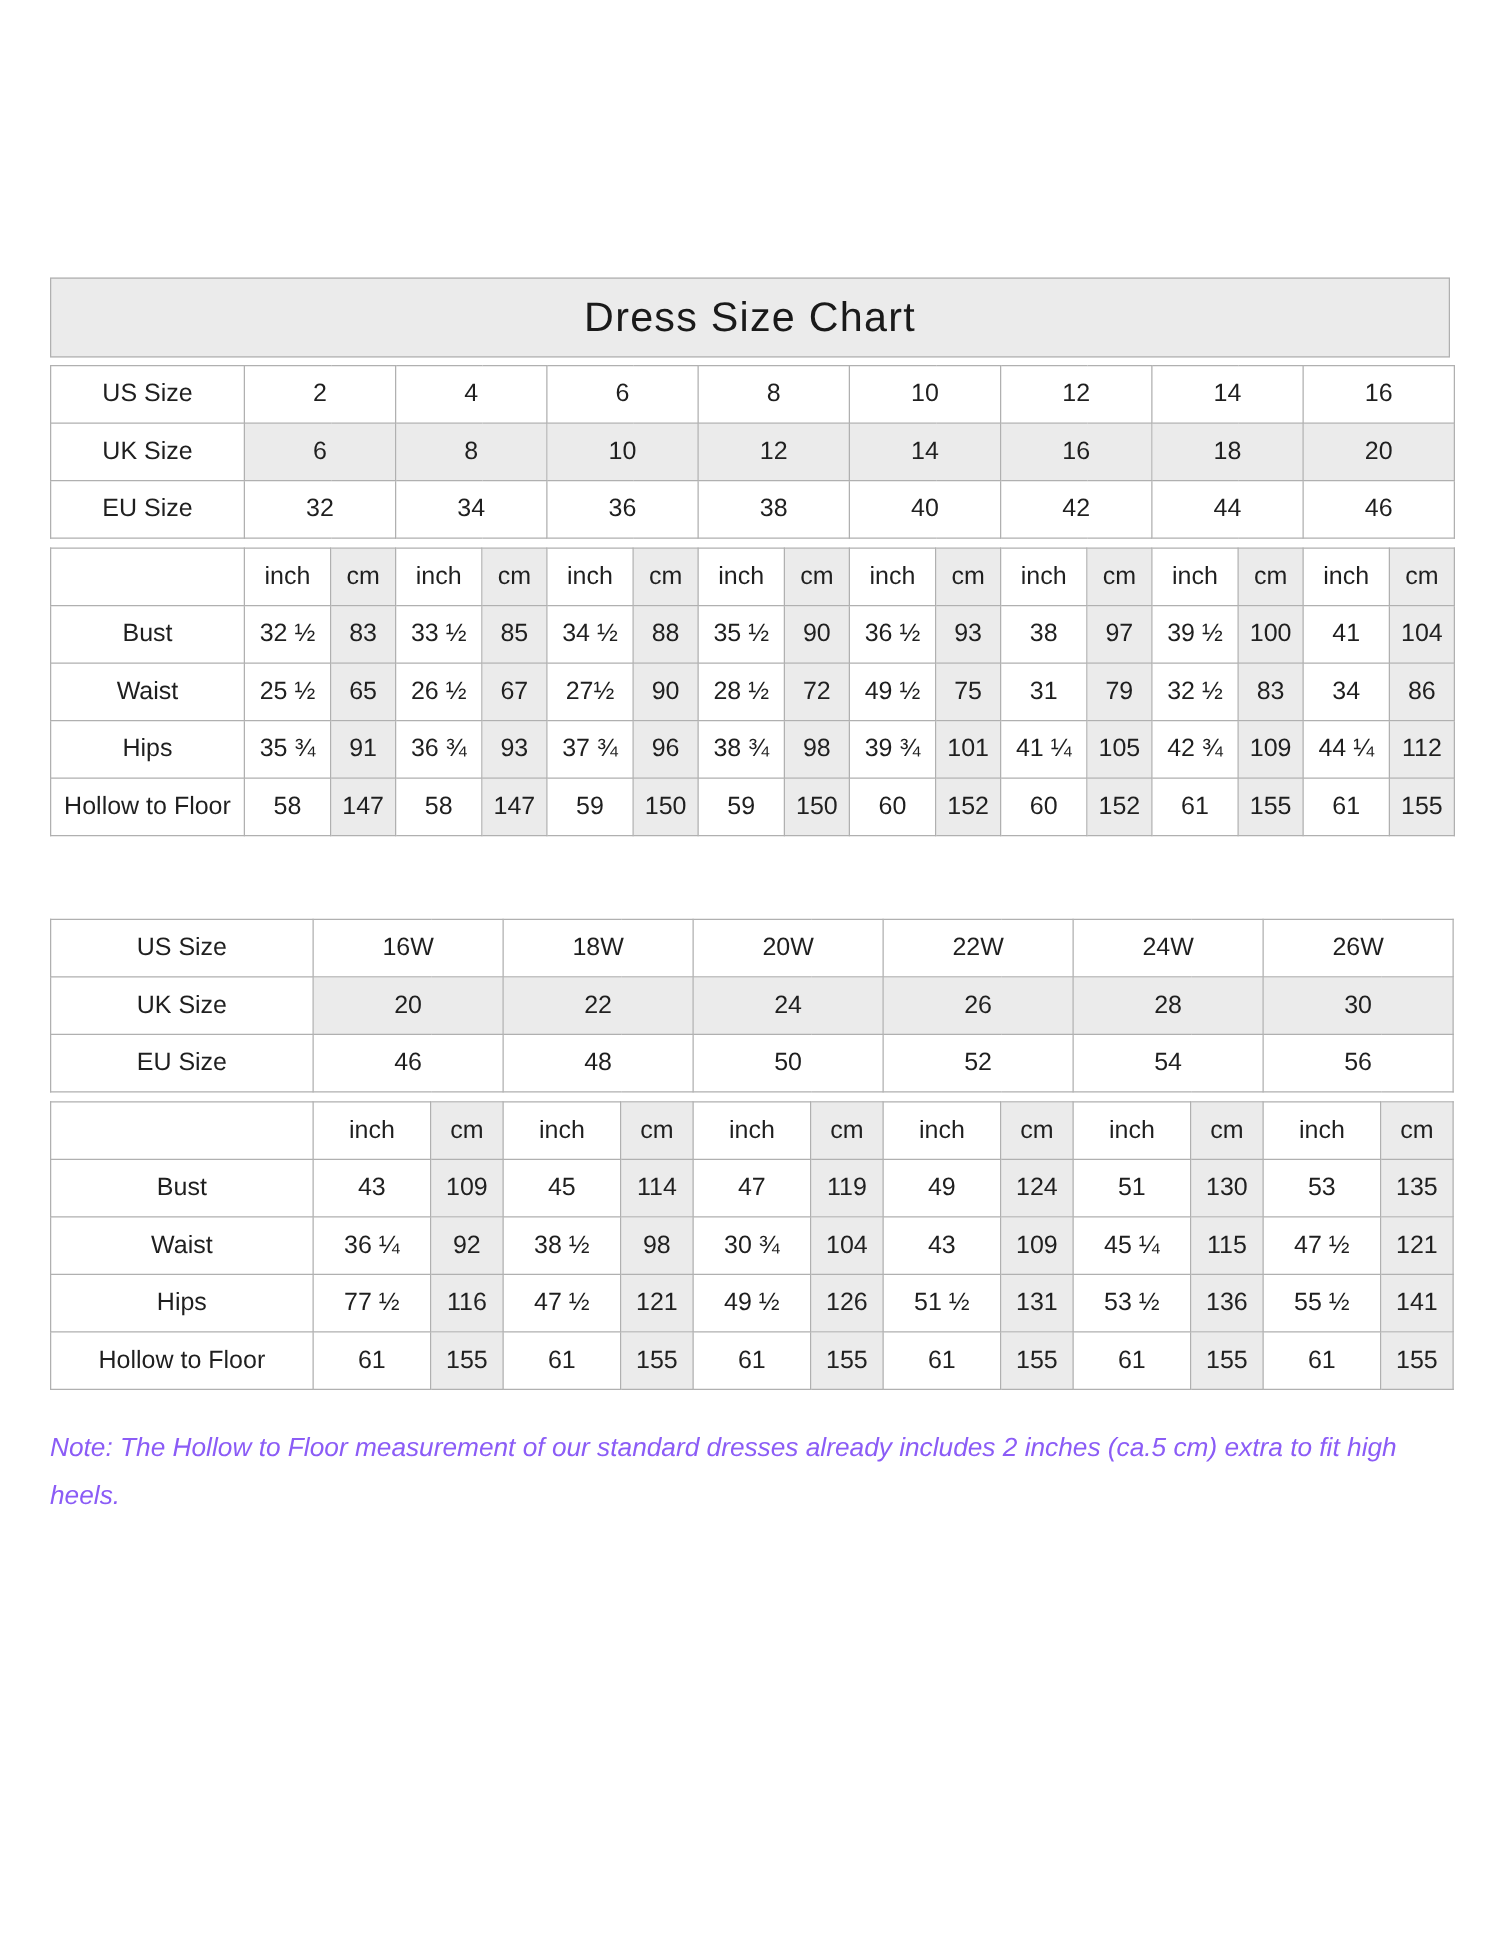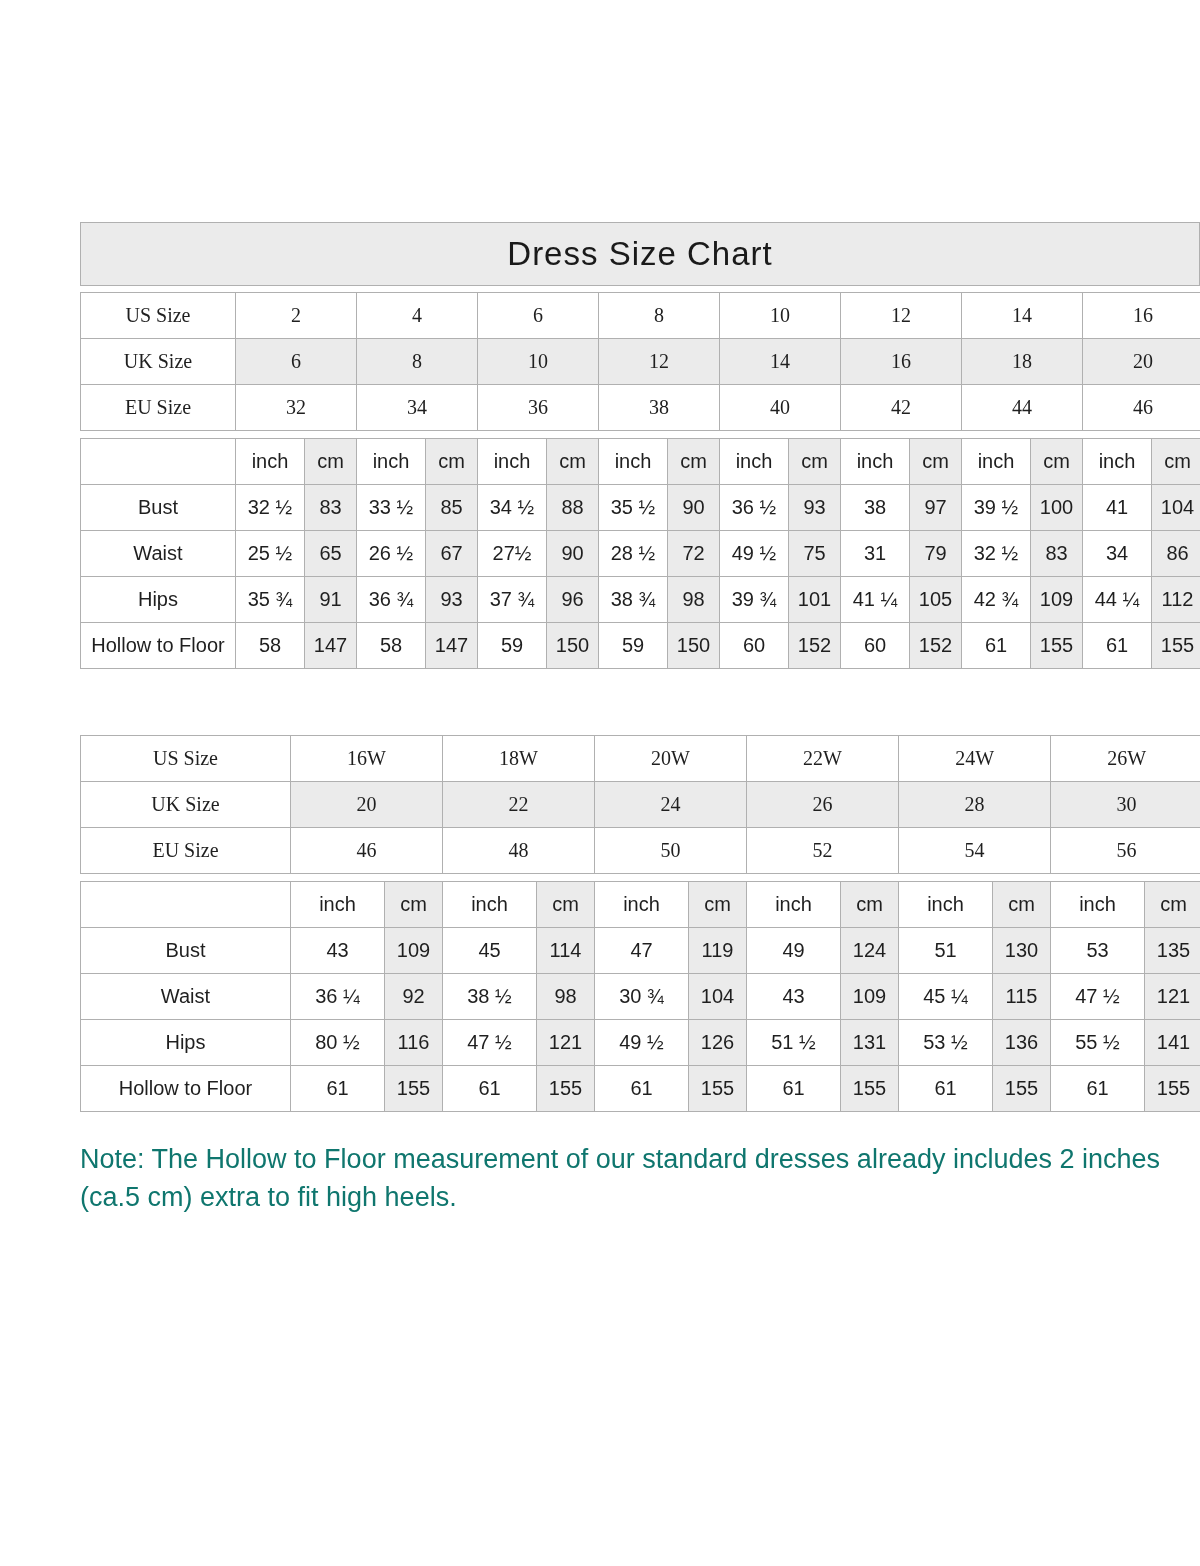--- a/index.html
+++ b/index.html
@@ -4,21 +4,21 @@
 <style>
   * { box-sizing: border-box; }
   body {
     margin: 0;
     width: 1200px;
     height: 1566px;
     background: #ffffff;
     font-family: "Liberation Sans", sans-serif;
     color: #1f1f1f;
   }
-  .page { padding: 222px 36px 0 40px; margin-left: 40px; }
+  .page { padding: 222px 36px 0 40px; }
   .chart { width: 1120px; }
   .chart + .chart { margin-top: 66px; }
   .chart-title {
     height: 64px;
     background: #ebebeb;
     border: 1px solid #b0b0b0;
     display: flex;
     align-items: center;
     justify-content: center;
     font-size: 33px;
@@ -35,40 +35,41 @@
     border: 1px solid #b0b0b0;
     text-align: center;
     vertical-align: middle;
     padding: 0;
     font-size: 20px;
     height: 46px;
     background: #ffffff;
     overflow: hidden;
     white-space: nowrap;
   }
-  .sizes-table { margin-bottom: 7px; font-family: Liberation Serif, serif; }
+  .sizes-table { margin-bottom: 7px; }
   .sizes-table td { font-size: 21px; }
   td.label-cell { background: #ebebeb; font-size: 21px; }
   
   .sizes-table tr:nth-child(2) td.size-value { background: #ebebeb; }
   .measure-table td.cm { background: #ebebeb; }
   
   .t-std col.c-label { width: 155px; }
   .t-std col.c-inch  { width: 69px; }
   .t-std col.c-cm    { width: 52px; }
   
   .t-plus col.c-label { width: 210px; }
   .t-plus col.c-inch  { width: 94px; }
   .t-plus col.c-cm    { width: 58px; }
   .note {
     margin-top: 28px;
     width: 1120px;
-    font-size: 27px;
+    font-size: 21px;
     line-height: 38px;
-    color: #0f766e;
+    color: #8b5cf6;
+    font-style: italic;
   }
   .note p { margin: 0; }
 </style>
 </head>
 <body>
 
 <div class="page">
 
   <section class="chart t-std">
     <div class="chart-title">Dress Size Chart</div>
@@ -355,21 +356,21 @@
               <td class="cm">104</td>
               <td class="inch">43</td>
               <td class="cm">109</td>
               <td class="inch">45 ¼</td>
               <td class="cm">115</td>
               <td class="inch">47 ½</td>
               <td class="cm">121</td>
             </tr>
             <tr>
               <td class="label-cell">Hips</td>
-              <td class="inch">80 ½</td>
+              <td class="inch">77 ½</td>
               <td class="cm">116</td>
               <td class="inch">47 ½</td>
               <td class="cm">121</td>
               <td class="inch">49 ½</td>
               <td class="cm">126</td>
               <td class="inch">51 ½</td>
               <td class="cm">131</td>
               <td class="inch">53 ½</td>
               <td class="cm">136</td>
               <td class="inch">55 ½</td>

